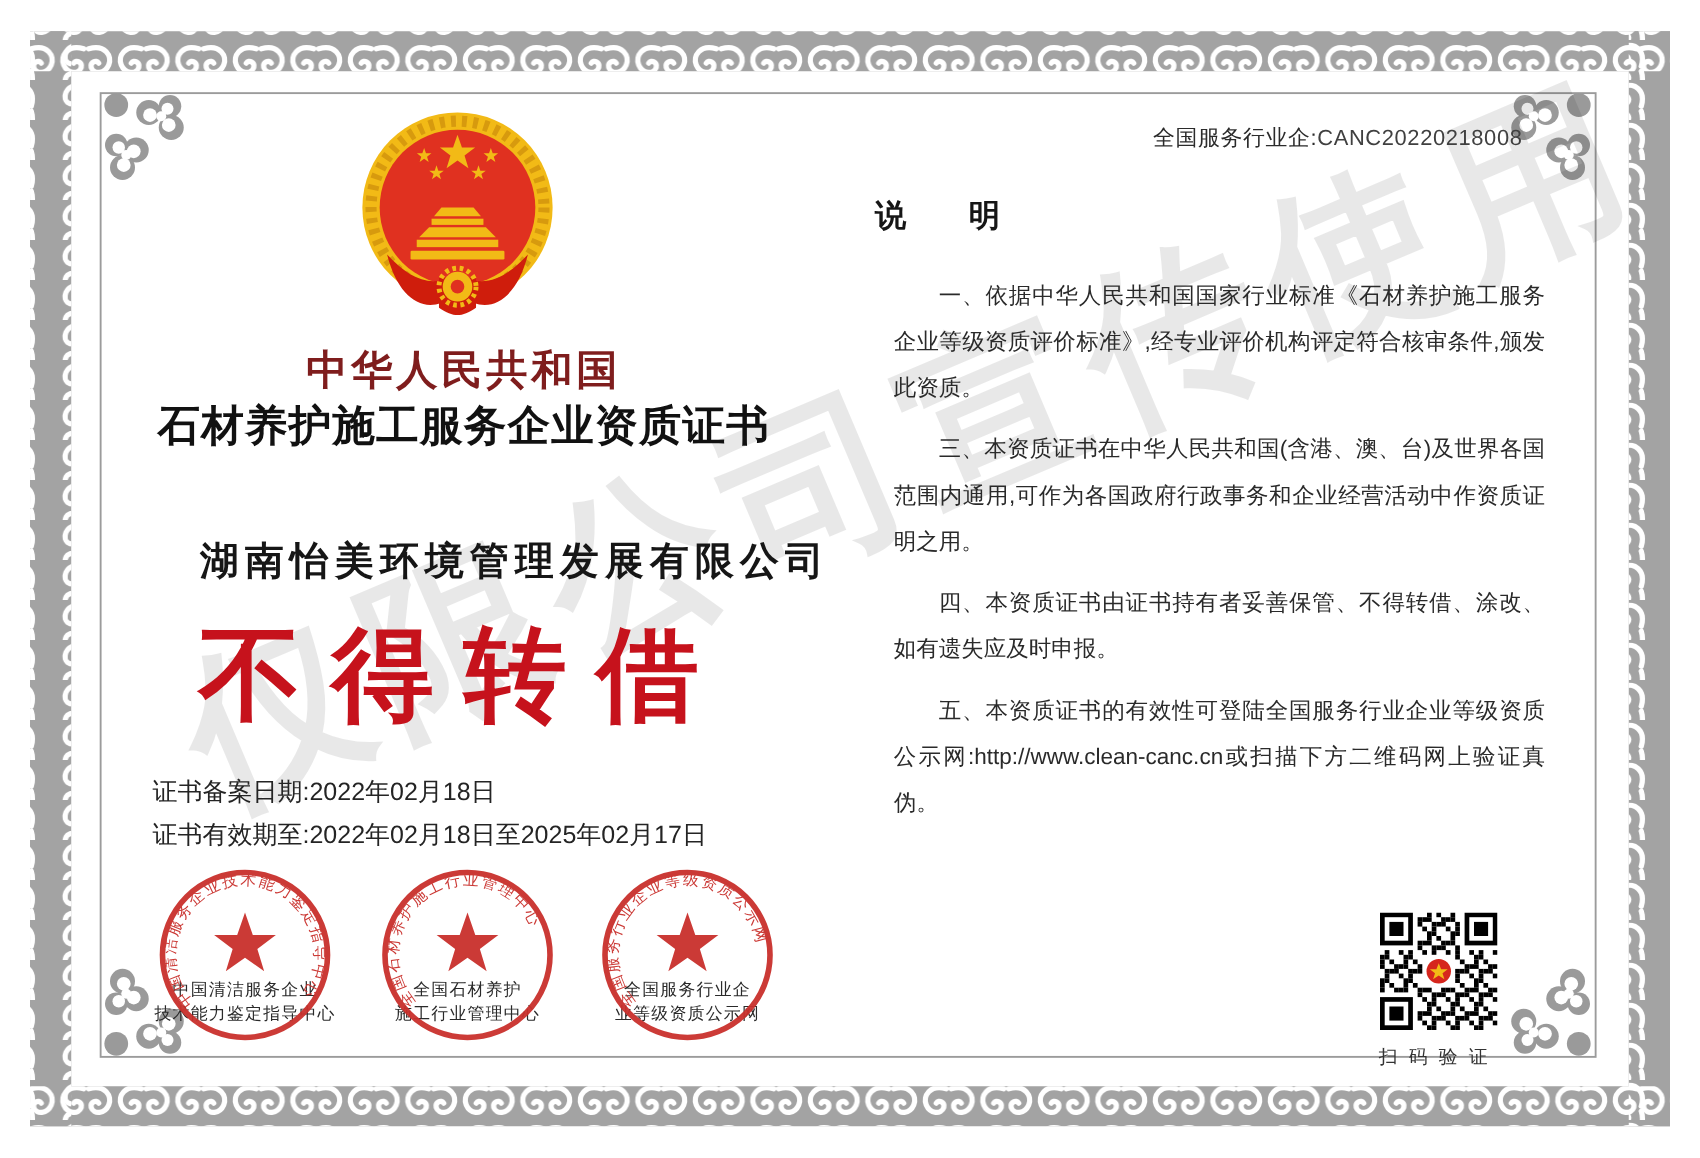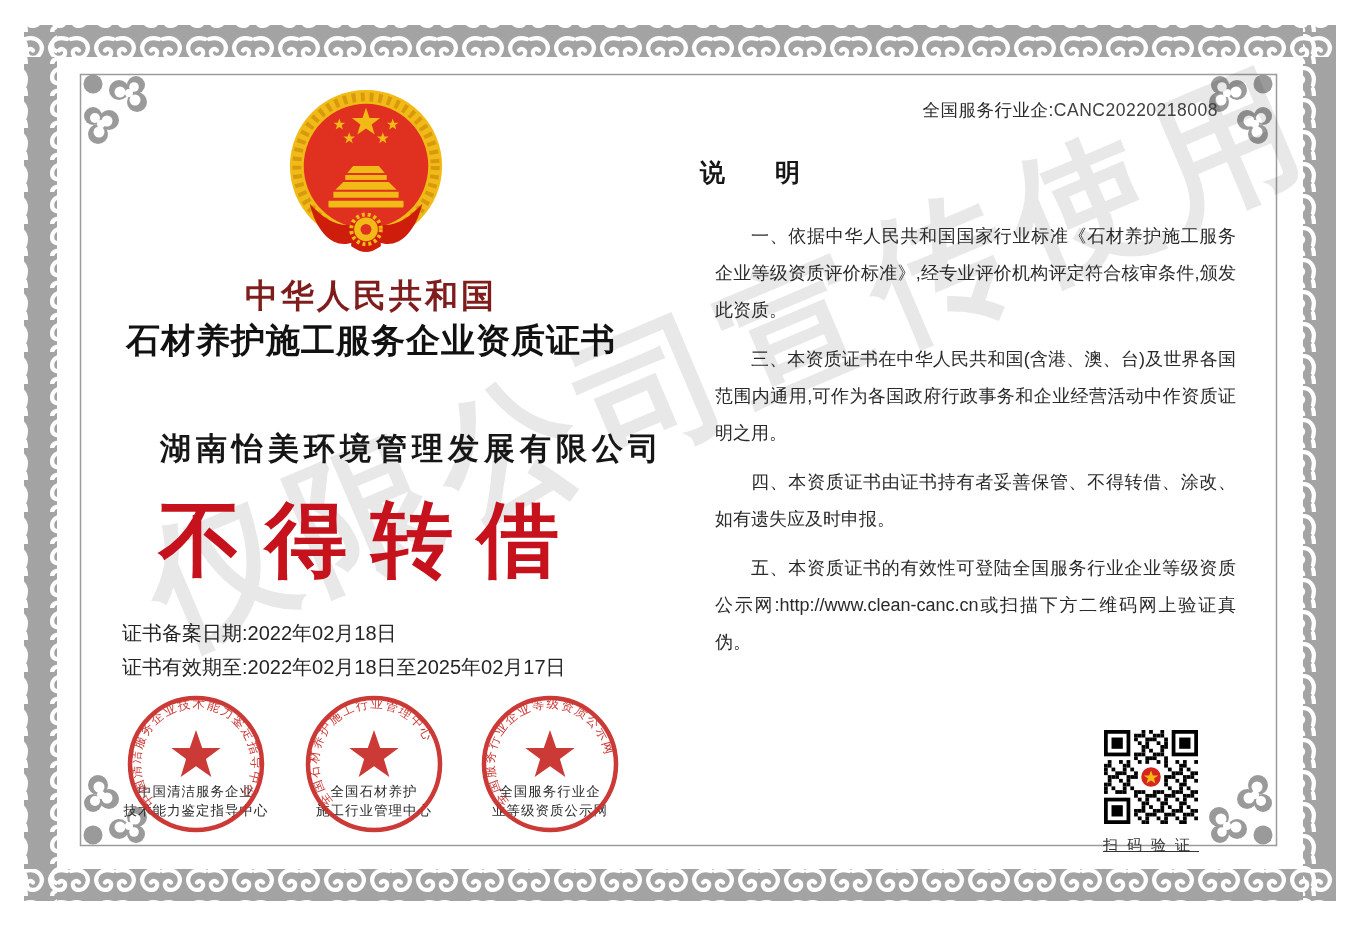--- a/index.html
+++ b/index.html
@@ -29,21 +29,21 @@
   .date1{left:122px;top:620px;font-size:20px;color:#242424;}
   .date2{left:122px;top:654px;font-size:20px;color:#242424;}
   .notes-heading{left:700px;top:156px;width:548px;text-align:left;font-size:25px;font-weight:bold;color:#161616;}
   .notes{left:703px;top:206px;width:545px;}
   .notes p{margin:12px;text-indent:2em;font-size:18px;line-height:37px;text-align:justify;color:#2a2a2a;}
   .seal{width:170px;height:152px;}
   .seal text{font-family:"Liberation Sans","DejaVu Sans",sans-serif;}
   .seal .org{font-size:13.5px;fill:#2a2a2a;letter-spacing:1px;}
   .seal .arc{font-size:12.5px;fill:#c9302c;letter-spacing:1.5px;}
   .qr-wrap{left:1104px;top:730px;width:94px;height:94px;}
-  .qr-caption{left:1100px;top:836px;width:102px;text-align:center;font-size:15px;letter-spacing:9px;color:#333;text-decoration:underline;}
+  .qr-caption{left:1100px;top:836px;width:102px;text-align:center;font-size:15px;letter-spacing:9px;color:#333;}
 </style>
 </head>
 <body>
 
 <div class="page">
 
   <svg class="layer0" width="1360" height="926" aria-hidden="true">
     <defs>
       <pattern id="bh" width="46" height="32" patternUnits="userSpaceOnUse">
         <g fill="none" stroke="#ffffff" stroke-width="4.2" stroke-linecap="round">

